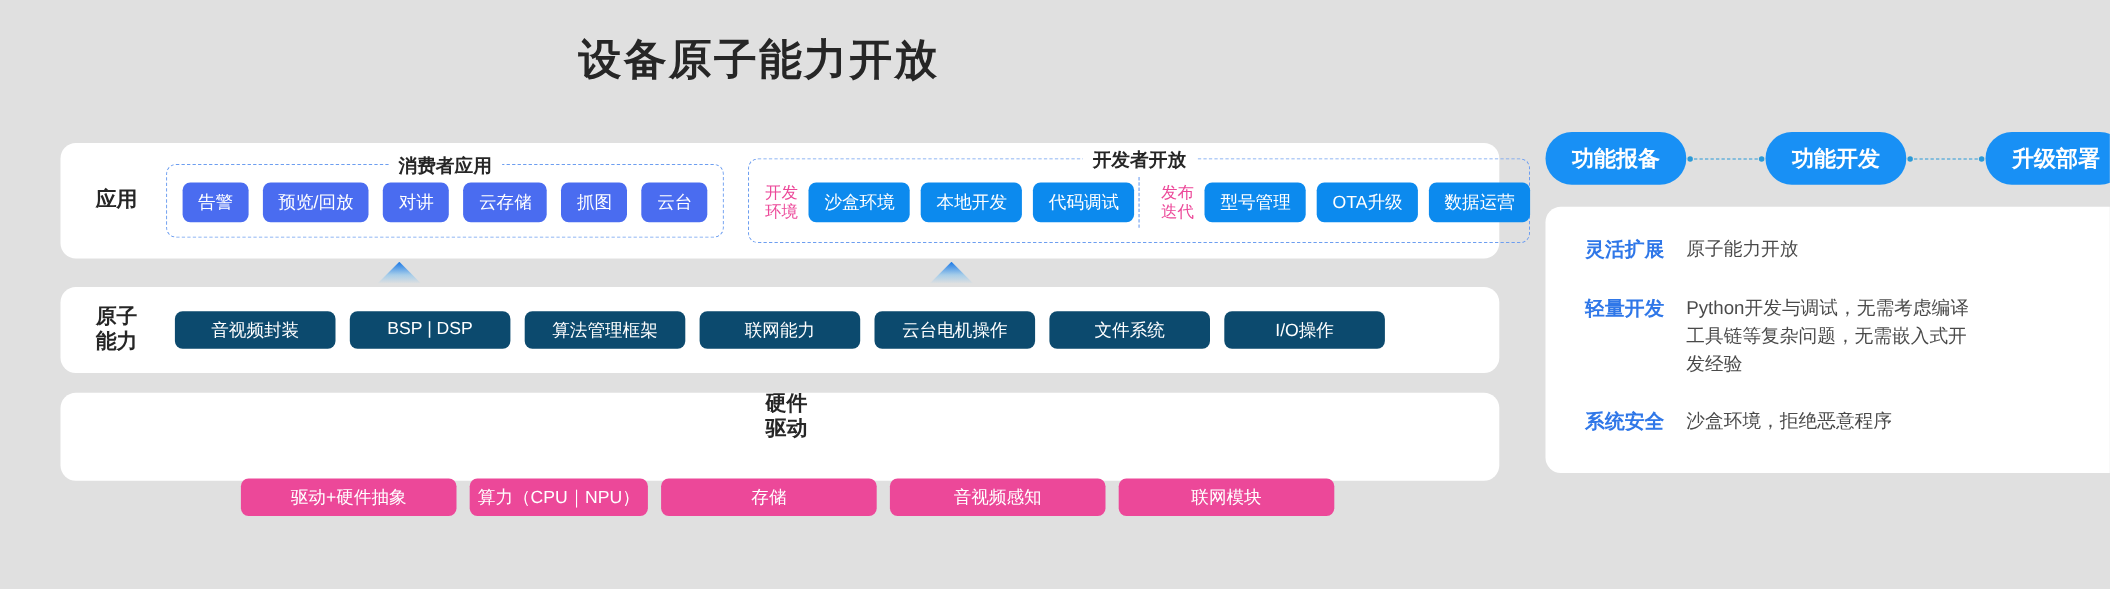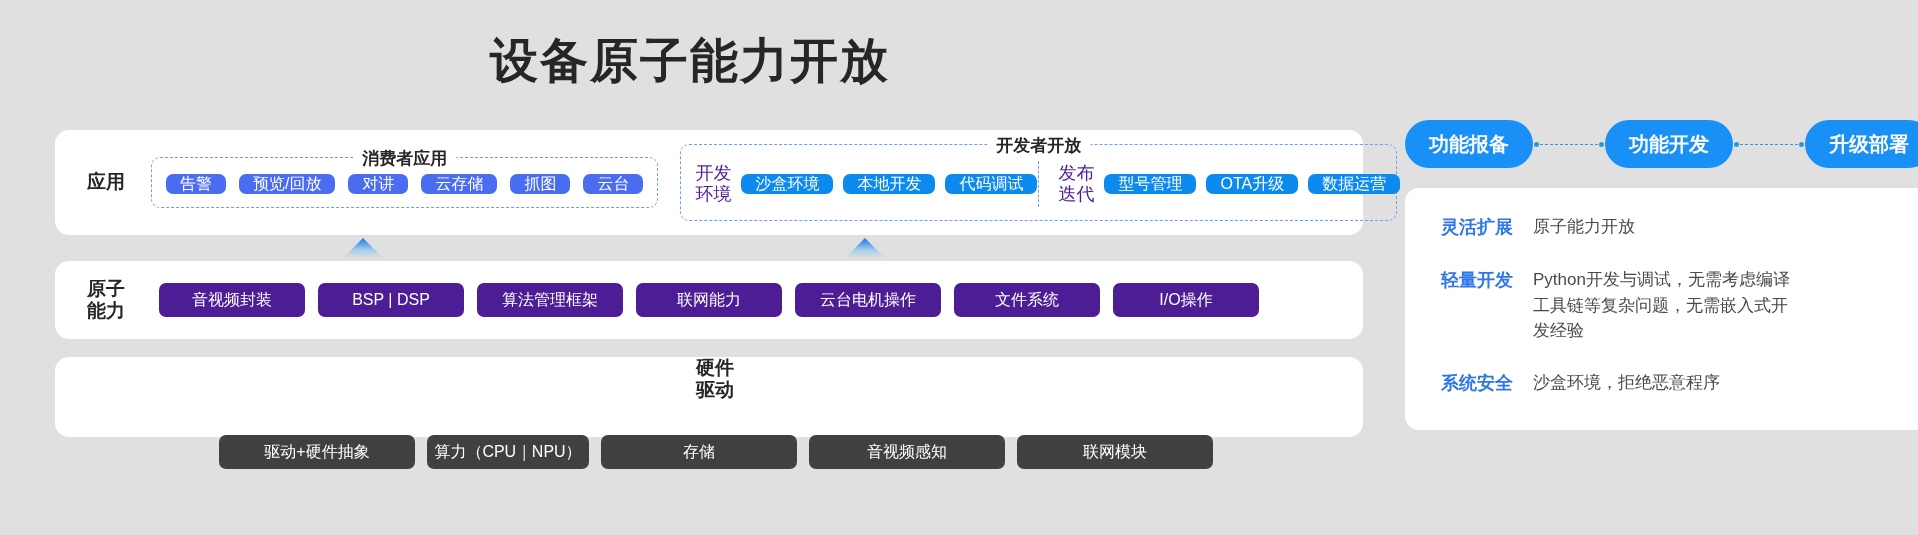--- a/index.html
+++ b/index.html
@@ -10,21 +10,21 @@
     font-family:"Liberation Sans","DejaVu Sans",sans-serif;
     overflow:hidden;
     position:relative;
   }
   .page{position:relative;width:1918px;height:535px;}
 
   
   .page-title{
     position:absolute;left:0;top:32px;width:1380px;
     text-align:center;
-    font-size:48px;font-weight:bold;color:#262626;
+    font-size:39px;font-weight:bold;color:#262626;
     letter-spacing:2px;
     line-height:1.2;
   }
 
   
   .left-col{
     position:absolute;left:55px;top:130px;width:1308px;
   }
   .card{
     background:#ffffff;border-radius:14px;
@@ -61,63 +61,63 @@
     white-space:nowrap;
   }
   .dash-title.consumer{left:50%;transform:translateX(-50%);}
   .dash-title.developer{left:50%;transform:translateX(-50%);}
 
   .pill-btn{
     border-radius:7px;
     color:#ffffff;
     font-size:16px;
     display:flex;align-items:center;justify-content:center;
-    height:20px;
+    height:36px;
     padding:0 14px;
     white-space:nowrap;
     box-sizing:border-box;
   }
   .pill-consumer{background:#4a6cf0;}
   .pill-dev{background:#0c8aee;}
 
   .sub-block{display:flex;align-items:center;gap:10px;}
   .sub-label{
-    font-size:18px;color:#4c1d95;line-height:1.16;
+    font-size:15px;color:#ec4899;line-height:1.16;
     white-space:pre-line;text-align:center;
     flex:0 0 auto;
   }
   .sub-sep{
     width:0;border-left:1.4px dashed #6d9ef0;
     height:46px;margin:0 6px;
   }
 
   
   .arrow-band{position:relative;height:26px;}
   .arrow-grad{
     position:absolute;top:3px;width:40px;height:20px;
     background:linear-gradient(to bottom, rgba(26,120,230,1) 0%, rgba(120,190,240,.55) 60%, rgba(200,230,250,0) 100%);
     clip-path:polygon(50% 0%,100% 100%,0% 100%);
   }
 
   
   .atom-card{height:78px;}
   .atom-list{display:flex;gap:13px;padding-left:14px;}
   .atom-btn{
-    background:#4c1d95;color:#ffffff;
+    background:#0c4a6e;color:#ffffff;
     border-radius:7px;height:34px;
     display:flex;align-items:center;justify-content:center;
     font-size:16px;white-space:nowrap;
     width:146px;
   }
 
   
   .hw-card{height:80px;flex-direction:column;}
   .hw-list{display:flex;gap:12px;padding-left:14px;}
   .hw-btn{
-    background:#404040;color:#ffffff;
+    background:#ec4899;color:#ffffff;
     border-radius:7px;height:34px;
     display:flex;align-items:center;justify-content:center;
     font-size:16px;white-space:nowrap;
   }
 
   
   .right-col{position:absolute;left:1405px;top:120px;width:528px;}
   .steps{display:flex;align-items:center;justify-content:space-between;}
   .step-pill{
     background:#1890f5;color:#ffffff;

